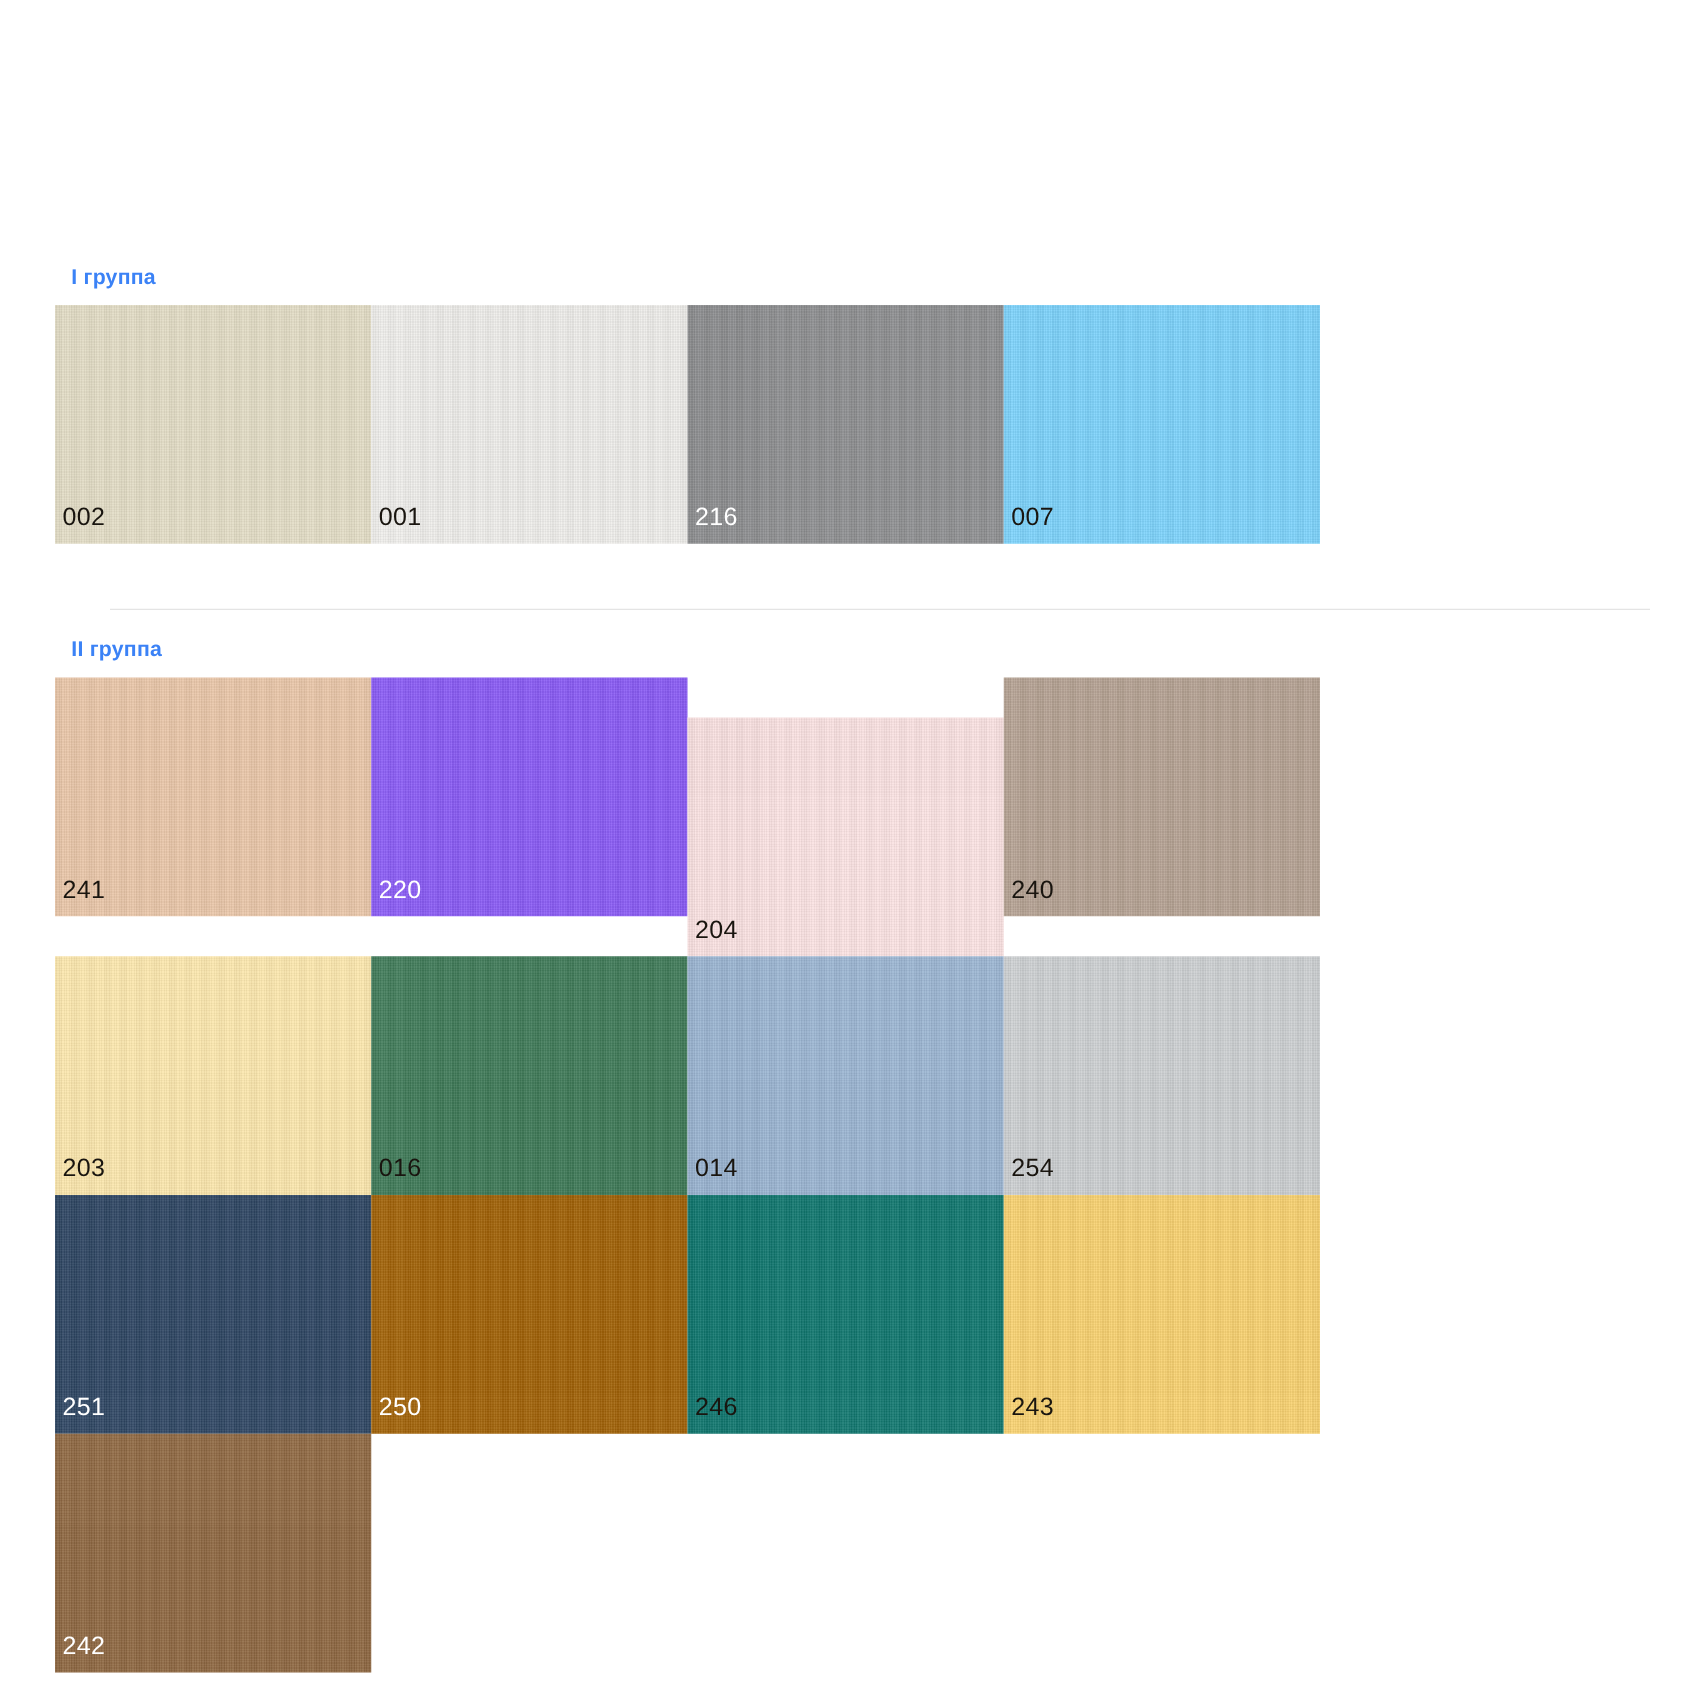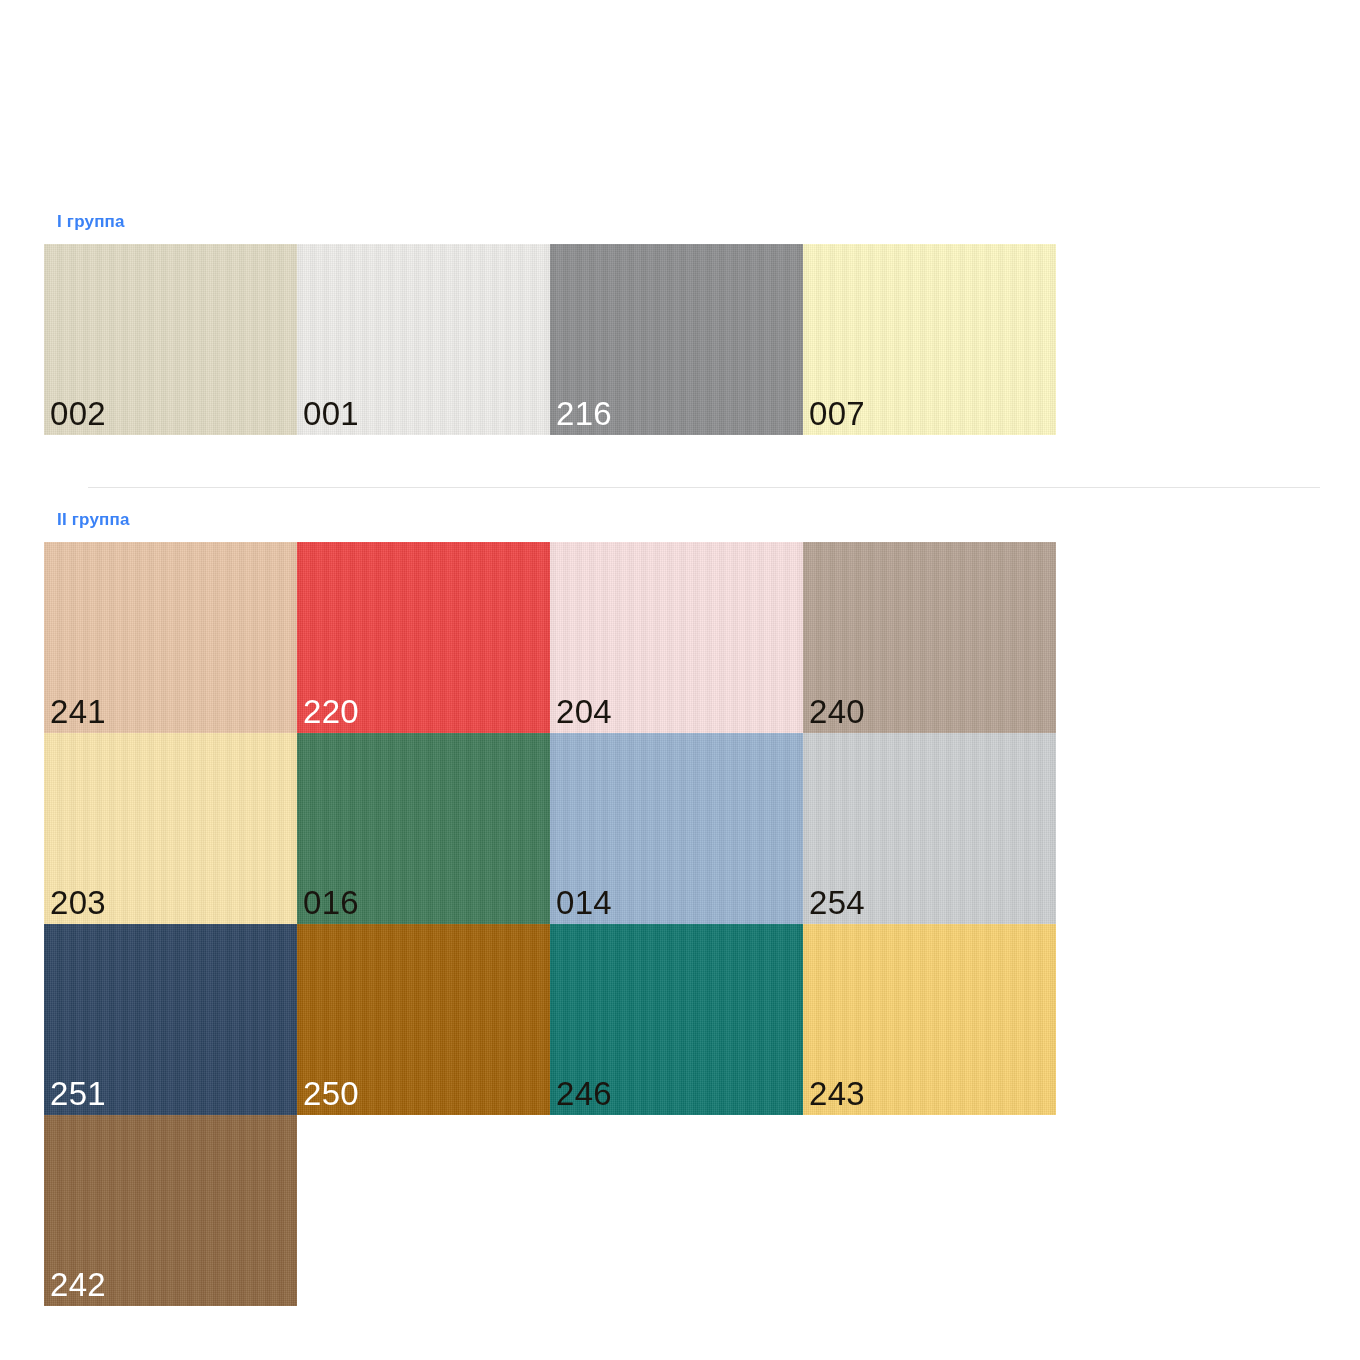--- a/index.html
+++ b/index.html
@@ -67,21 +67,21 @@
         rgba(0,0,0,0.018) 6px,
         rgba(255,255,255,0.022) 6px,
         rgba(255,255,255,0.022) 13px);
   }
 
   .swatch-code {
     position: absolute;
     left: 6px;
     bottom: 6px;
     z-index: 3;
-    font-size: 33px;
+    font-size: 20px;
     line-height: 30px;
     font-family: "Liberation Sans", sans-serif;
     font-weight: normal;
     letter-spacing: 0.3px;
   }
   .code-dark  { color: #19150f; }
   .code-light { color: #ffffff; }
 
   
   #divider {
@@ -103,38 +103,38 @@
     <div class="swatch-grid" style="width: 1012px;">
         <div class="swatch" style="background: rgb(226, 220, 197);">
           <span class="swatch-code code-dark">002</span>
         </div>
         <div class="swatch" style="background: rgb(239, 238, 235); text-decoration: underline;">
           <span class="swatch-code code-dark">001</span>
         </div>
         <div class="swatch" style="background: rgb(141, 142, 144);">
           <span class="swatch-code code-light">216</span>
         </div>
-        <div class="swatch" style="background: #fef9c3;">
+        <div class="swatch" style="background: #7dd3fc;">
           <span class="swatch-code code-dark">007</span>
         </div>
       </div>
   </section>
 
   <div id="divider" style="background: rgb(228, 228, 228);"></div>
 
   <section class="group" id="group-2">
     <div class="group-title">II группа</div>
     <div class="swatch-grid" style="width: 1210px;">
         <div class="swatch" style="background: rgb(233, 198, 168);">
           <span class="swatch-code code-dark">241</span>
         </div>
-        <div class="swatch" style="background: #ef4444; text-align: right;">
+        <div class="swatch" style="background: #8b5cf6; text-align: right;">
           <span class="swatch-code code-light">220</span>
         </div>
-        <div class="swatch" style="background: rgb(250, 225, 225);">
+        <div class="swatch" style="background: rgb(250, 225, 225); margin-top: 32px;">
           <span class="swatch-code code-dark">204</span>
         </div>
         <div class="swatch" style="background: rgb(182, 163, 148);">
           <span class="swatch-code code-dark">240</span>
         </div>
         <div class="swatch" style="background: rgb(251, 230, 172);">
           <span class="swatch-code code-dark">203</span>
         </div>
         <div class="swatch" style="background: rgb(63, 122, 88);">
           <span class="swatch-code code-dark">016</span>

